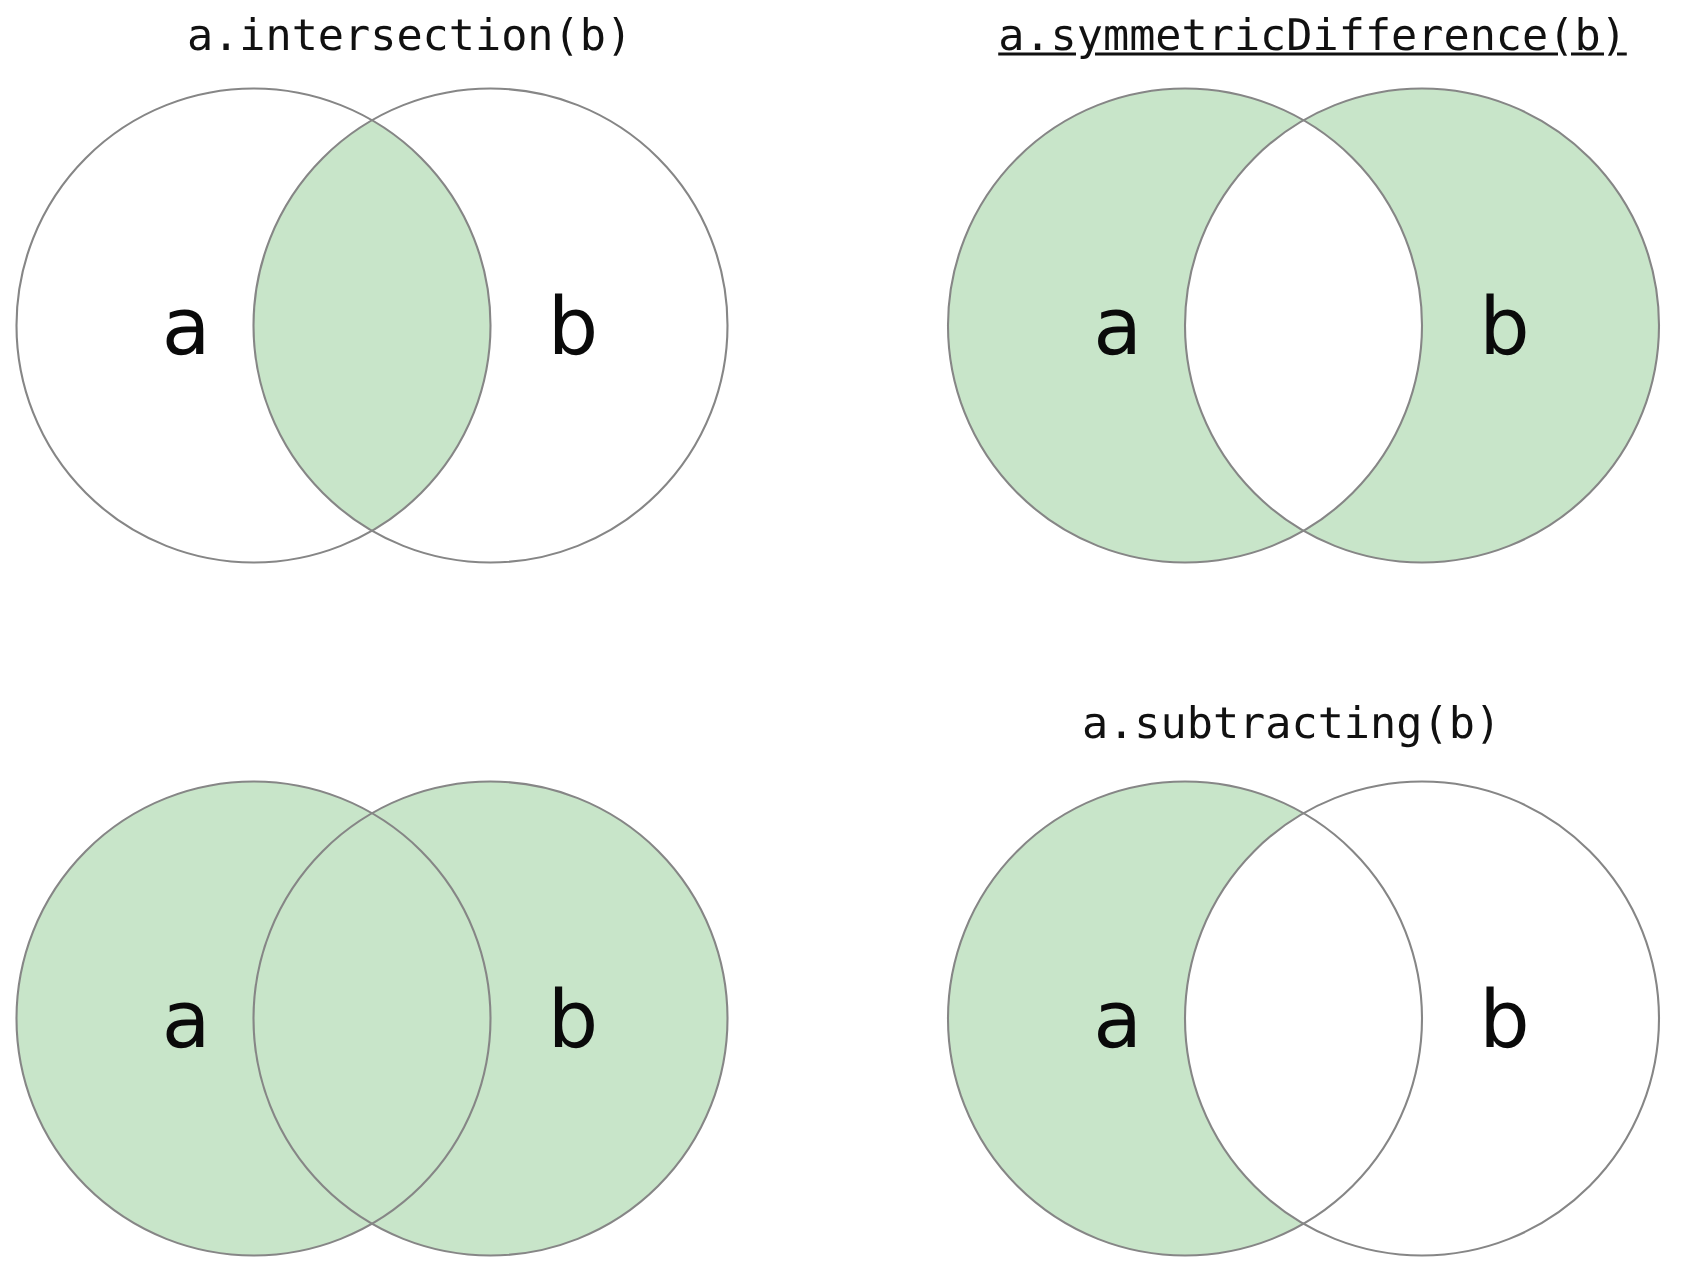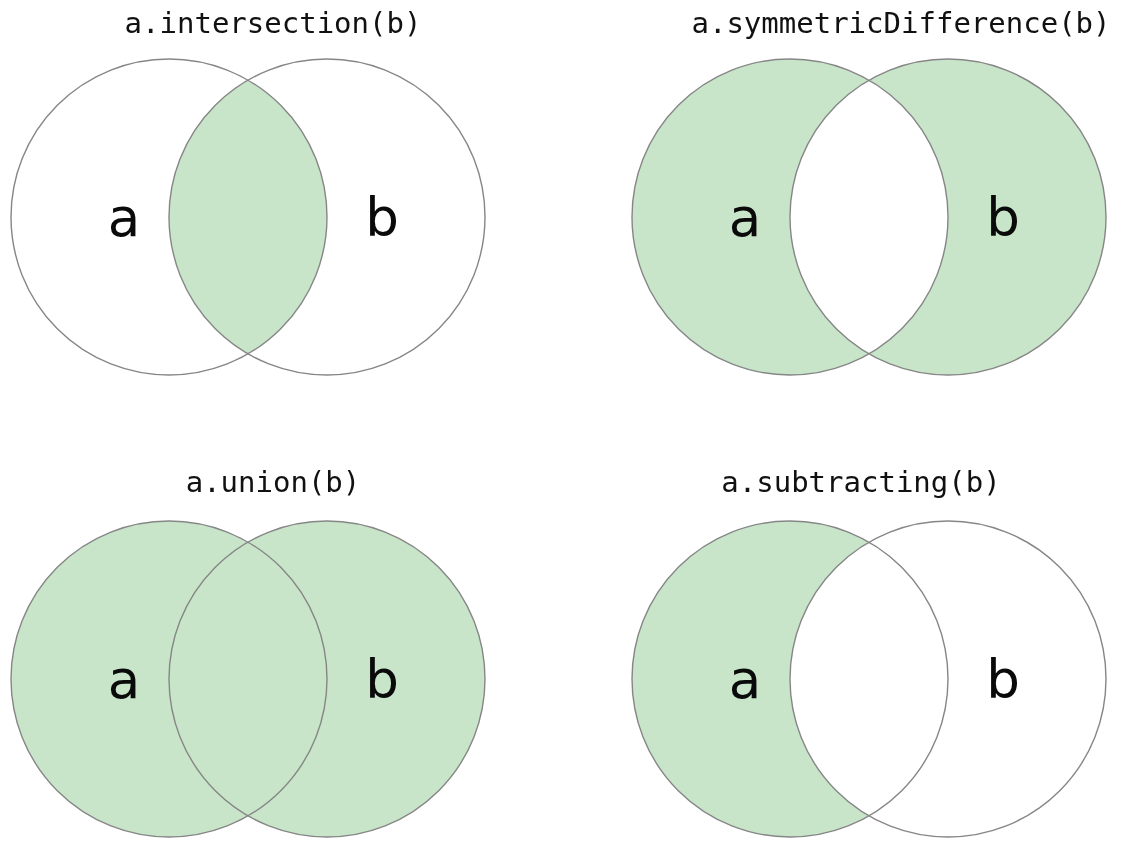--- a/index.html
+++ b/index.html
@@ -35,22 +35,21 @@
     fill: #0a0a0a;
     text-anchor: middle;
   }
 </style>
 </head>
 <body>
 
 <div class="stage">
 
   <div class="diagram-title" style="left:273px; top:7px;">a.intersection(b)</div>
-  <div class="diagram-title" style="left:901px; top:7px;">a.symmetricDifference(b)</div>
-  <div class="diagram-title" style="left:273px; top:466px;">a.union(b)</div>
+  <div class="diagram-title" style="left:875px; top:7px;text-decoration:underline;">a.symmetricDifference(b)</div>
   <div class="diagram-title" style="left:861px; top:466px;">a.subtracting(b)</div>
 
   <svg class="venn" style="left:-2px; top:47px;" viewBox="0 0 500 340">
     <defs>
       <clipPath id="lens0">
           <circle cx="171" cy="170" r="158"></circle>
         </clipPath>
     </defs>
     <circle cx="329" cy="170" r="158" clip-path="url(#lens0)" stroke="none" fill="#c8e5c9"></circle>
     <circle cx="171" cy="170" r="158" fill="none" stroke-width="1.4" stroke="#868686"></circle>

